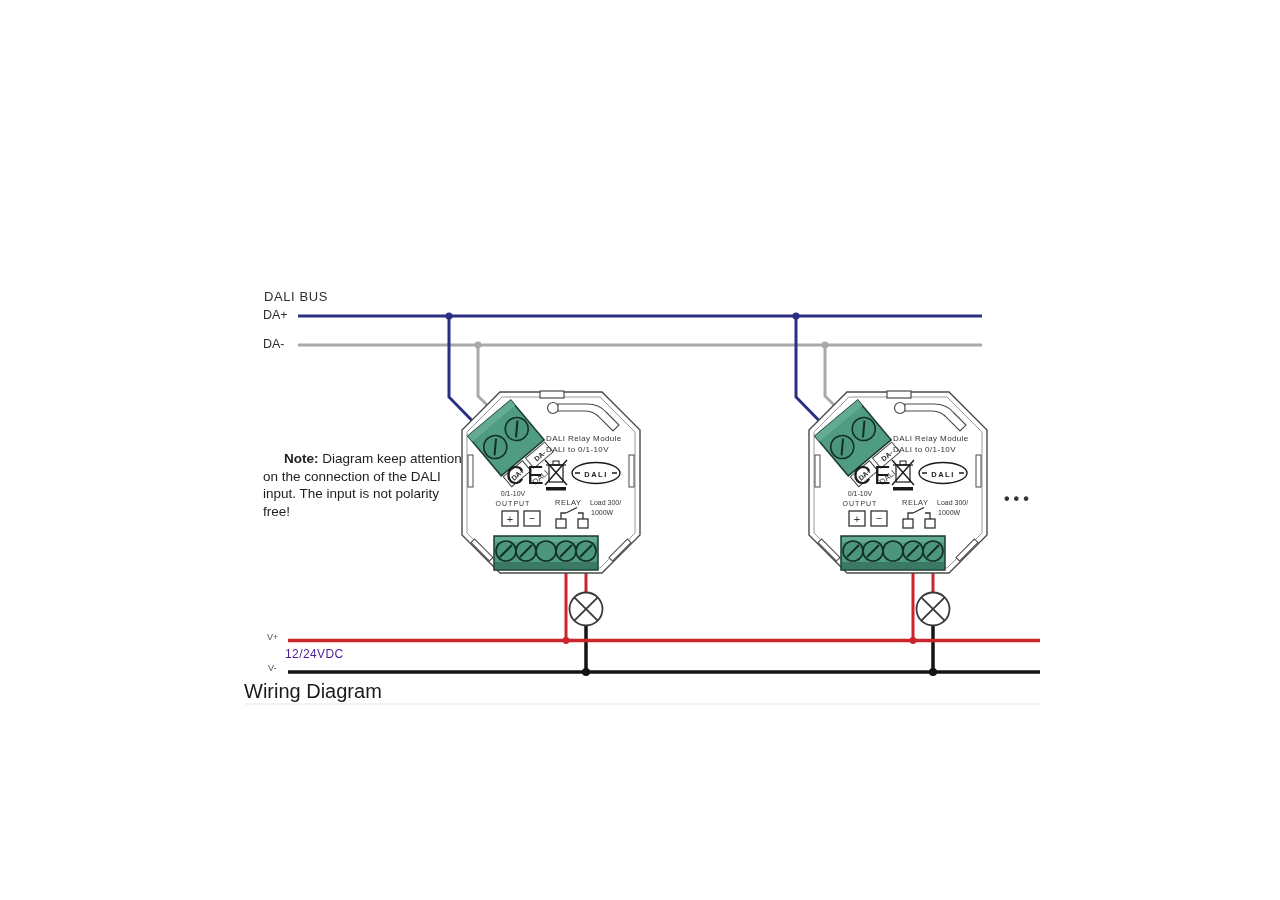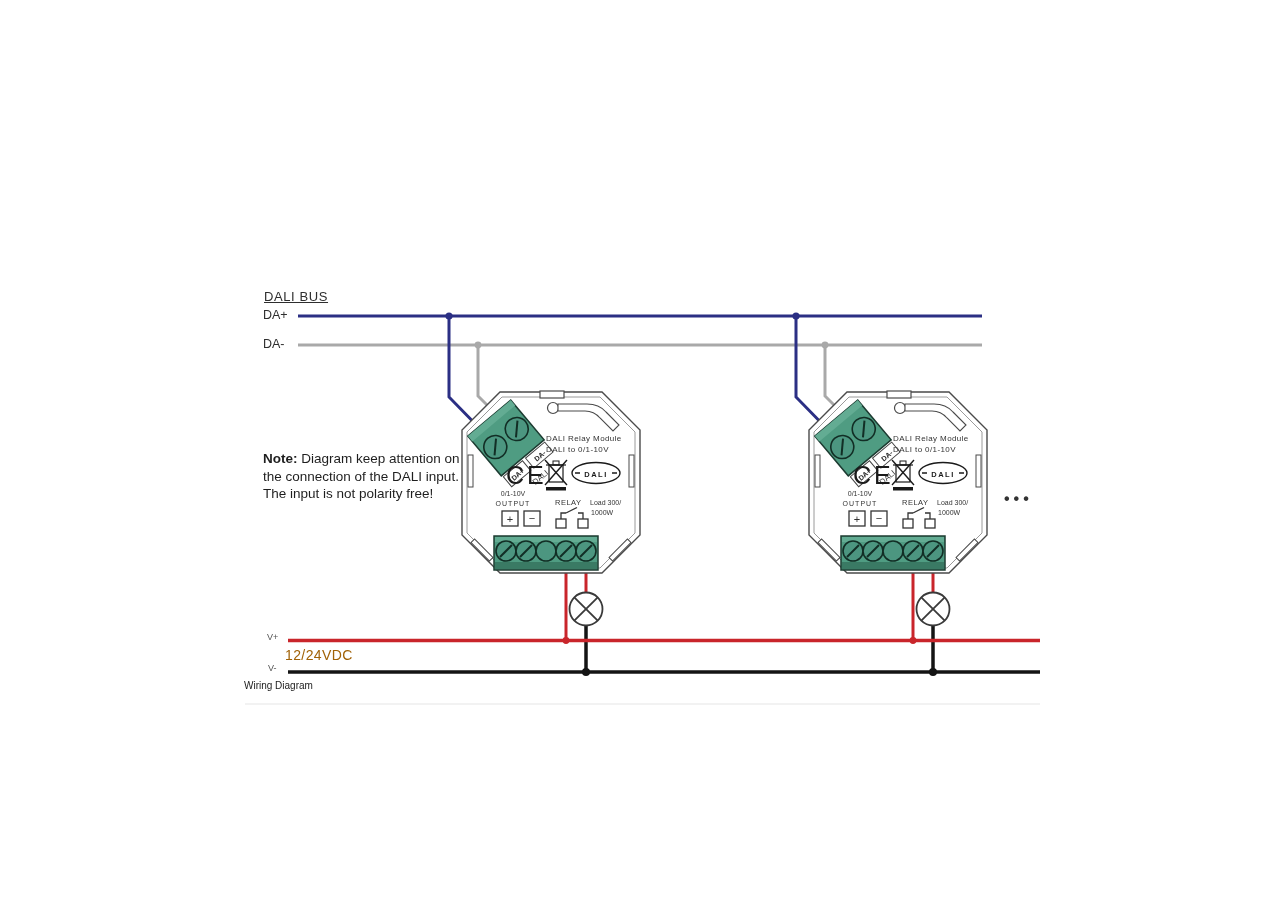--- a/index.html
+++ b/index.html
@@ -1,28 +1,28 @@
 <!DOCTYPE html>
 <html><head>
 <meta charset="utf-8">
 <style>
   html,body{margin:0;padding:0;background:#fff;}
   .stage{position:relative;width:1280px;height:900px;background:#ffffff;overflow:hidden;
          font-family:"Liberation Sans",sans-serif;}
   .abs{position:absolute;}
   .title{left:262px;top:264px;font-size:14px;font-weight:bold;color:#1d1d1d;letter-spacing:.2px;}
-  .dali-bus{left:264px;top:289px;font-size:13px;color:#2e2e2e;letter-spacing:.6px;text-decoration:underline;}
+  .dali-bus{left:264px;top:289px;font-size:13px;color:#2e2e2e;letter-spacing:.6px;}
   .da-plus{left:263px;top:308px;font-size:12.5px;color:#2e2e2e;}
   .da-minus{left:263px;top:337px;font-size:12.5px;color:#2e2e2e;}
   .note{left:263px;top:450px;width:200px;font-size:13.5px;line-height:17.6px;color:#1e1e1e;}
-  .note b{font-weight:bold;}
+  .note b{font-weight:bold;margin-left:21px;}
   .v-plus{left:267px;top:632px;font-size:9px;color:#555;}
-  .voltage{left:285px;top:647px;font-size:14px;color:#a16207;letter-spacing:.4px;}
+  .voltage{left:285px;top:647px;font-size:12px;color:#4c1d95;letter-spacing:.4px;}
   .v-minus{left:268px;top:663px;font-size:9px;color:#555;}
-  .footer{left:244px;top:680px;font-size:10px;color:#1a1a1a;}
+  .footer{left:244px;top:680px;font-size:20px;color:#1a1a1a;}
   svg{position:absolute;left:0;top:0;}
   svg text{font-family:"Liberation Sans",sans-serif;fill:#333;}
   .mod-txt{font-size:8px;letter-spacing:.4px;}
   .mod-small{font-size:7px;}
   .ce-txt{font-size:25px;letter-spacing:3px;fill:#1a1a1a;}
   .logo-txt{font-size:7.5px;font-weight:bold;letter-spacing:1.5px;fill:#1a1a1a;}
   .pm-txt{font-size:11px;}
   .term-lbl{font-size:7px;font-weight:bold;fill:#222;}
 </style>
 </head>

